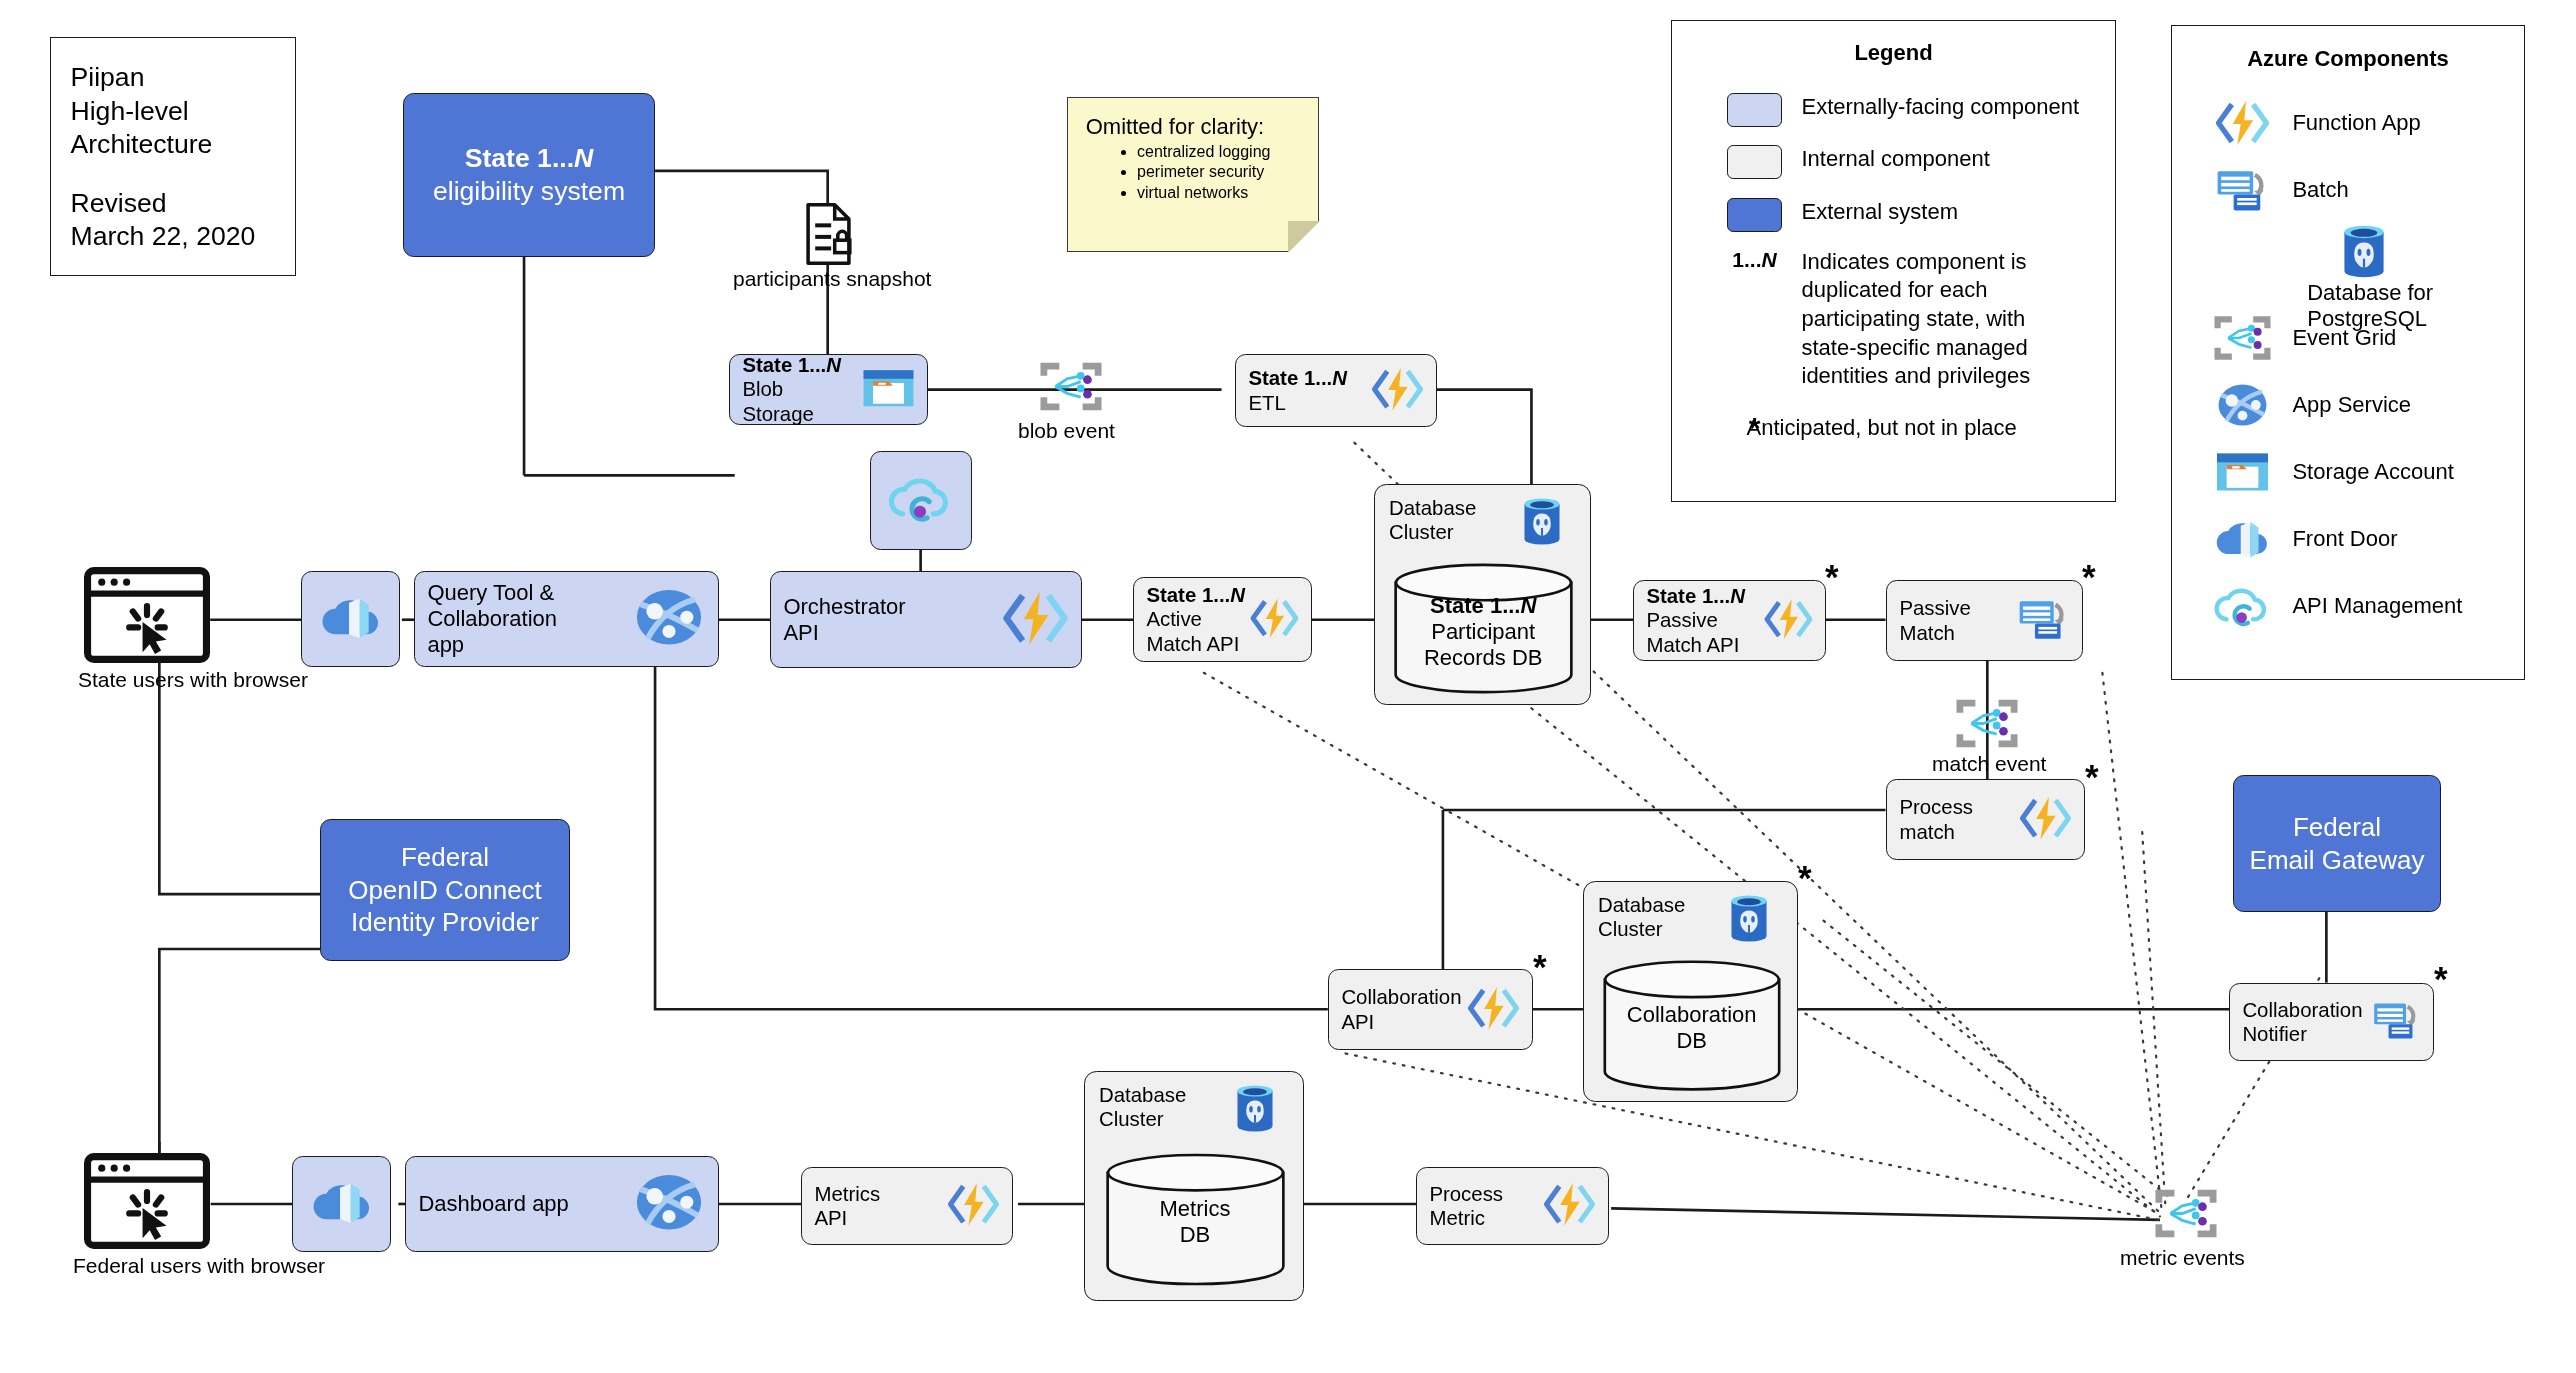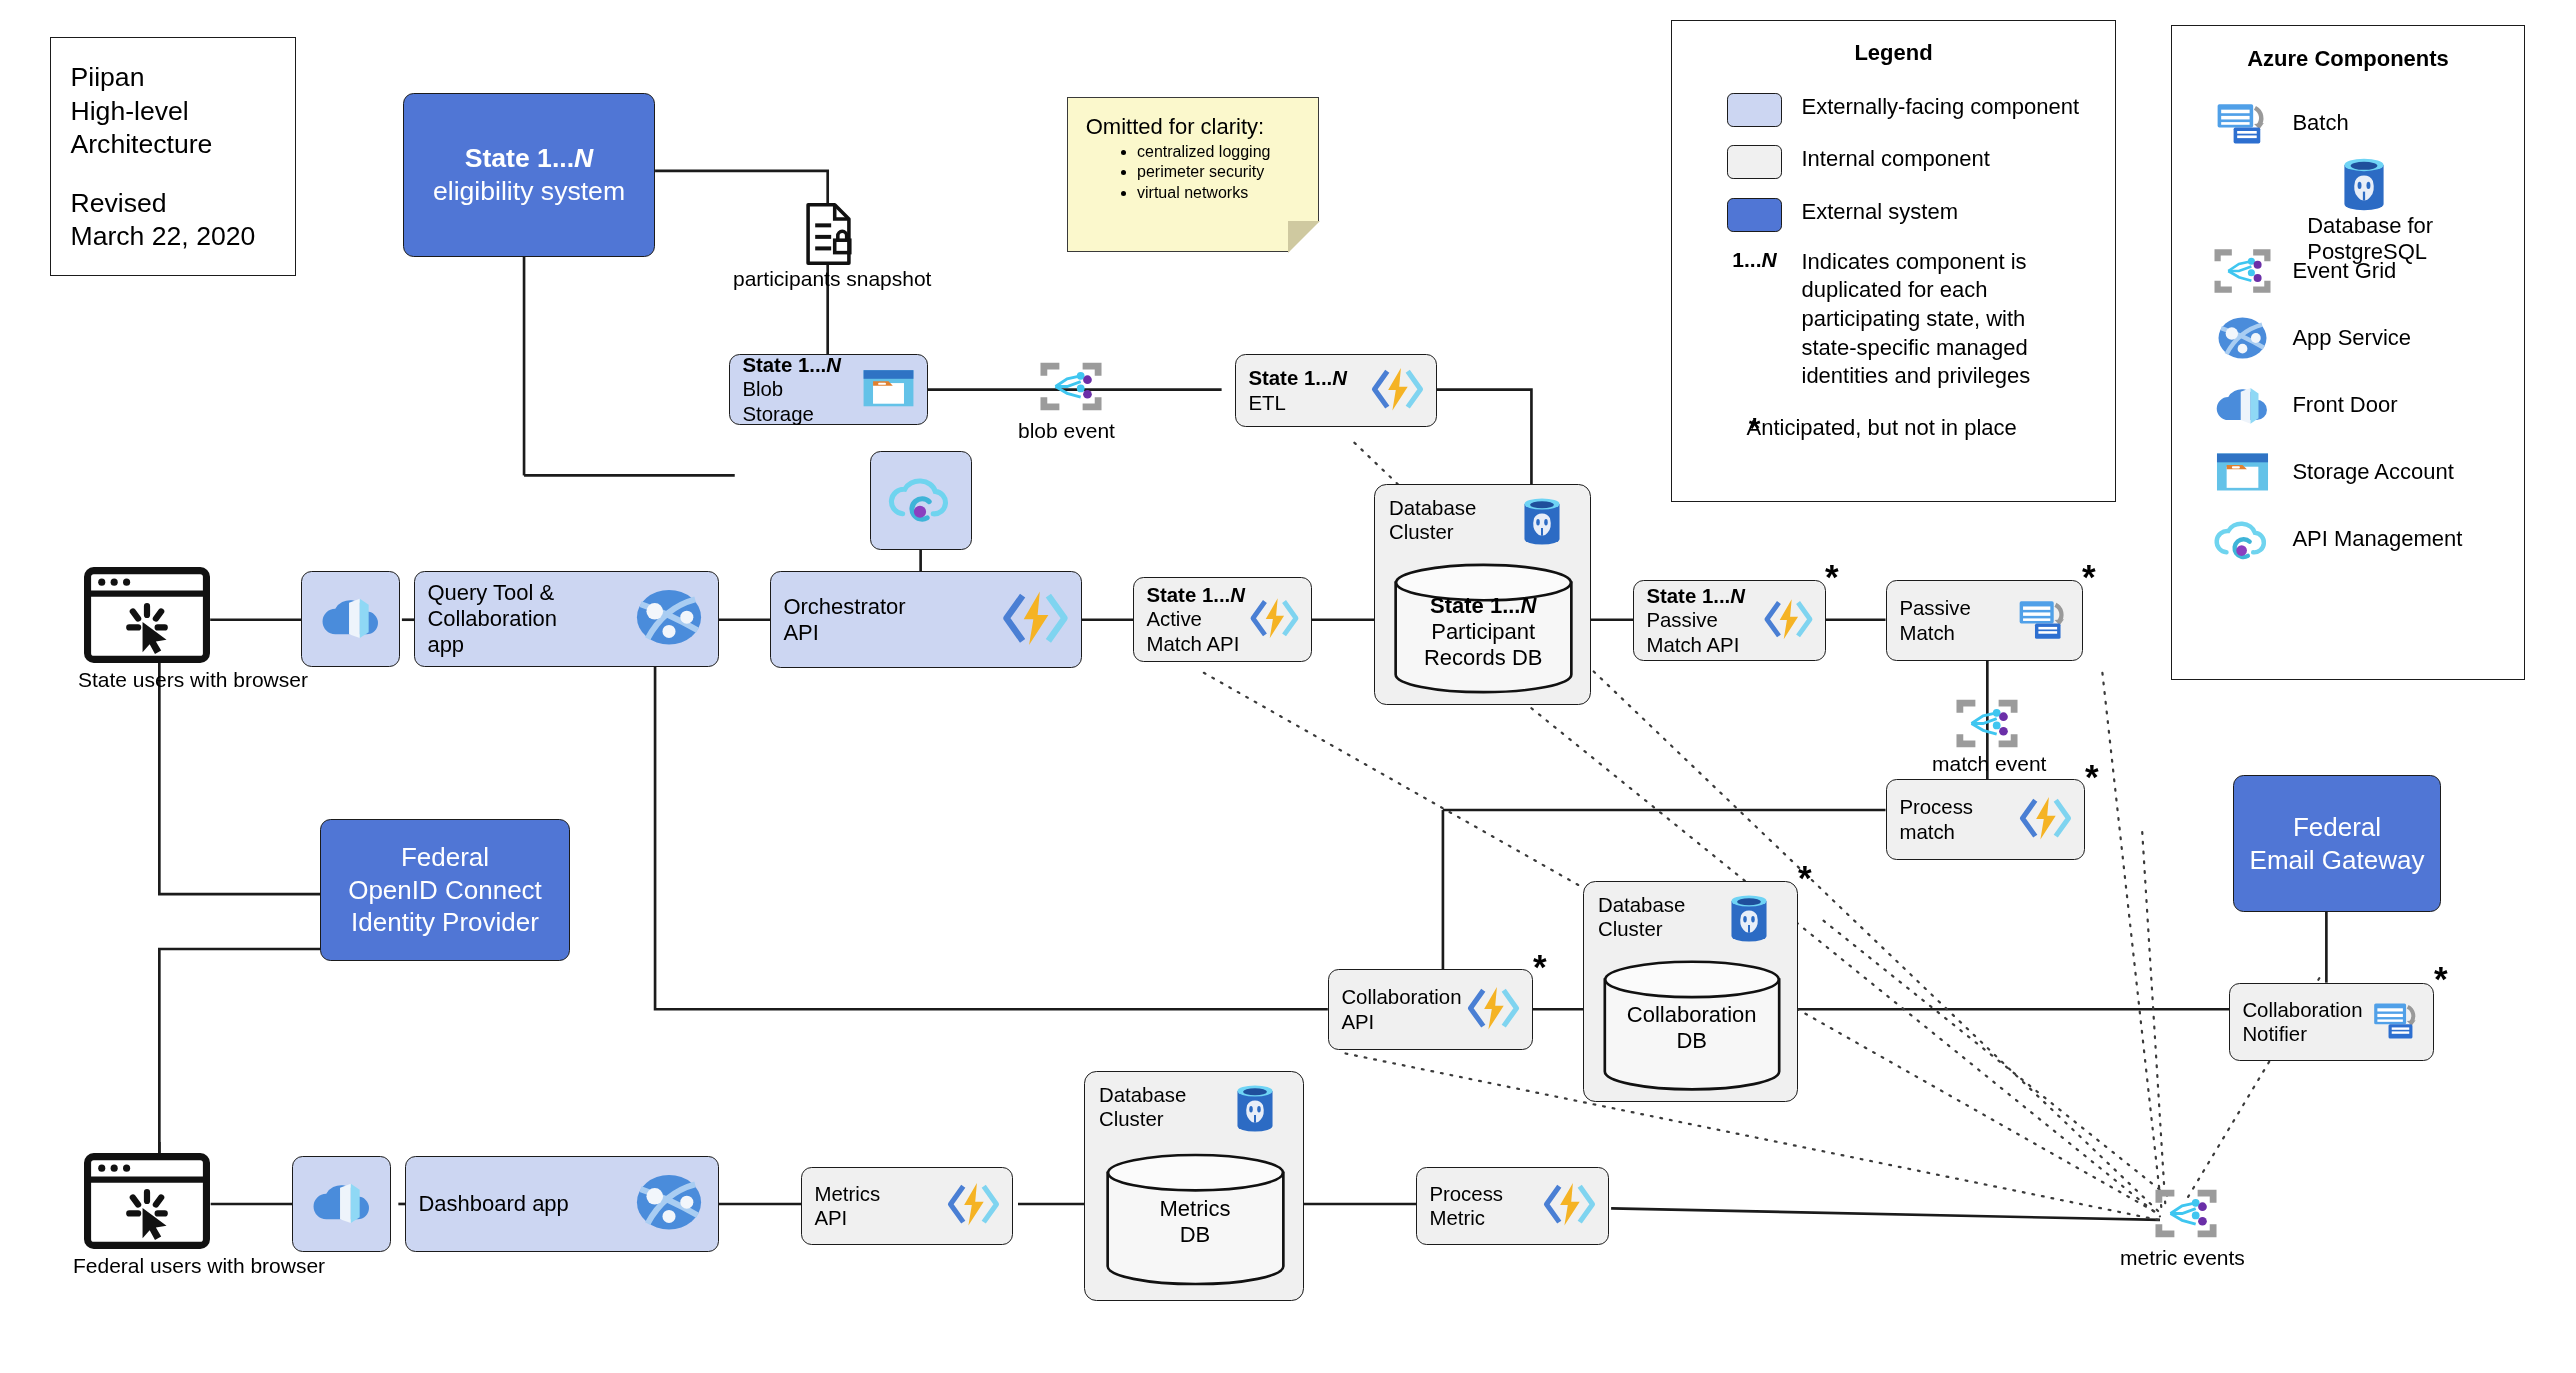--- a/index.html
+++ b/index.html
@@ -225,20 +225,30 @@
     <div class="legend-row" style="margin:23px 0 0 55px;">
       <div class="legend-key star">*</div>
       <div class="legend-txt">Anticipated, but not in place</div>
     </div>
   </div>
 
   <div class="panel" style="left:2171px;top:25px;width:354px;height:655px;">
     <div class="ptitle">Azure Components</div>
     <div style="margin-top:17.7px;padding-left:32px;">
 
+      <div class="az-row">
+        <div class="az-ico">
+          <svg width="57" height="48" viewBox="0 0 64 54">
+            <path d="M20 6 L5 27 L20 48" stroke="#4a7fd4" stroke-width="6" fill="none" stroke-linejoin="round"></path>
+            <path d="M44 6 L59 27 L44 48" stroke="#7fd4f0" stroke-width="6" fill="none" stroke-linejoin="round"></path>
+            <path d="M36 2 L21 28 L30 28 L26 52 L44 24 L34 24 Z" fill="#f5b324"></path>
+          </svg>
+        </div>
+        <div class="az-txt">Function App</div>
+      </div>
 
       <div class="az-row">
         <div class="az-ico">
           <svg width="57" height="48" viewBox="0 0 64 54">
             <rect x="4" y="6" width="40" height="26" rx="2" fill="#50a0e8"></rect>
             <rect x="8" y="12" width="32" height="4" fill="#fff"></rect>
             <rect x="8" y="19" width="32" height="4" fill="#fff"></rect>
             <rect x="8" y="26" width="32" height="3" fill="#fff"></rect>
             <path d="M46 10 A13 13 0 0 1 50 30" stroke="#999" stroke-width="5" fill="none"></path>
             <path d="M45 28 L51 34 L56 27 Z" fill="#999"></path>
@@ -294,40 +304,40 @@
             <circle cx="20" cy="22" r="7" fill="#f2f6fb"></circle>
             <circle cx="47" cy="27" r="5.5" fill="#f2f6fb"></circle>
             <circle cx="32" cy="39" r="5.5" fill="#f2f6fb"></circle>
           </svg>
         </div>
         <div class="az-txt">App Service</div>
       </div>
 
       <div class="az-row">
         <div class="az-ico">
-          <svg width="57" height="48" viewBox="0 0 64 54">
-            <path d="M16 44 a13 13 0 0 1 0-26 a17 15 0 0 1 32 3 a11 11 0 0 1 0 23 Z" fill="#4a8cdb"></path>
-            <path d="M30 12 L41 8 v40 L30 44 Z" fill="#eef4fb"></path>
-            <path d="M41 8 L50 14 v28 l-9 6 Z" fill="#8fd8f5"></path>
-          </svg>
-        </div>
-        <div class="az-txt">Front Door</div>
-      </div>
-
-      <div class="az-row">
-        <div class="az-ico">
           <svg width="57" height="44" viewBox="0 0 64 50">
             <rect x="3" y="4" width="58" height="42" fill="#63c2e8"></rect>
             <rect x="3" y="4" width="58" height="10" fill="#2f73c4"></rect>
             <rect x="14" y="19" width="36" height="24" fill="#fff"></rect>
             <path d="M14 17 h18 l5 5 h-23 Z" fill="#e08030"></path>
             <rect x="20" y="18.5" width="9" height="2.5" fill="#fff" rx="1"></rect>
           </svg>
         </div>
         <div class="az-txt">Storage Account</div>
+      </div>
+
+      <div class="az-row">
+        <div class="az-ico">
+          <svg width="57" height="48" viewBox="0 0 64 54">
+            <path d="M16 44 a13 13 0 0 1 0-26 a17 15 0 0 1 32 3 a11 11 0 0 1 0 23 Z" fill="#4a8cdb"></path>
+            <path d="M30 12 L41 8 v40 L30 44 Z" fill="#eef4fb"></path>
+            <path d="M41 8 L50 14 v28 l-9 6 Z" fill="#8fd8f5"></path>
+          </svg>
+        </div>
+        <div class="az-txt">Front Door</div>
       </div>
 
       <div class="az-row">
         <div class="az-ico">
           <svg width="57" height="48" viewBox="0 0 64 54">
             <path d="M14 42 a12 12 0 0 1 2-24 a16 14 0 0 1 30 2 a10 10 0 0 1 -2 22" fill="none" stroke="#6fd4ef" stroke-width="5" stroke-linecap="round"></path>
             <path d="M40 30 a10 10 0 1 0 -2 16" fill="none" stroke="#3fb4d8" stroke-width="5" stroke-linecap="round"></path>
             <circle cx="31" cy="40" r="6" fill="#8a3fc0"></circle>
           </svg>
         </div>

